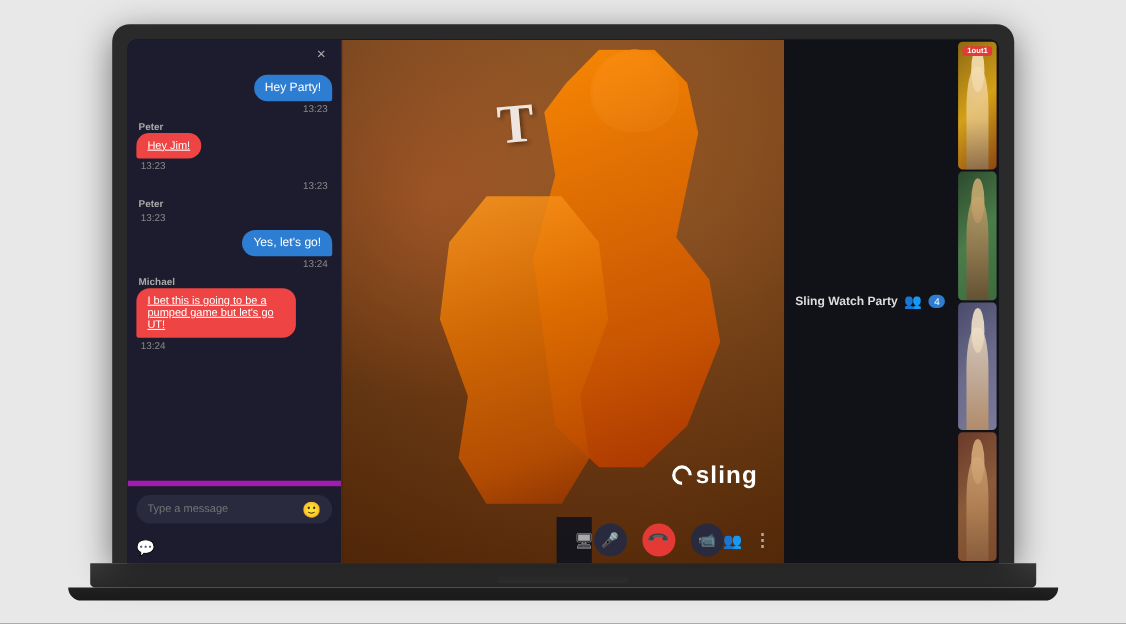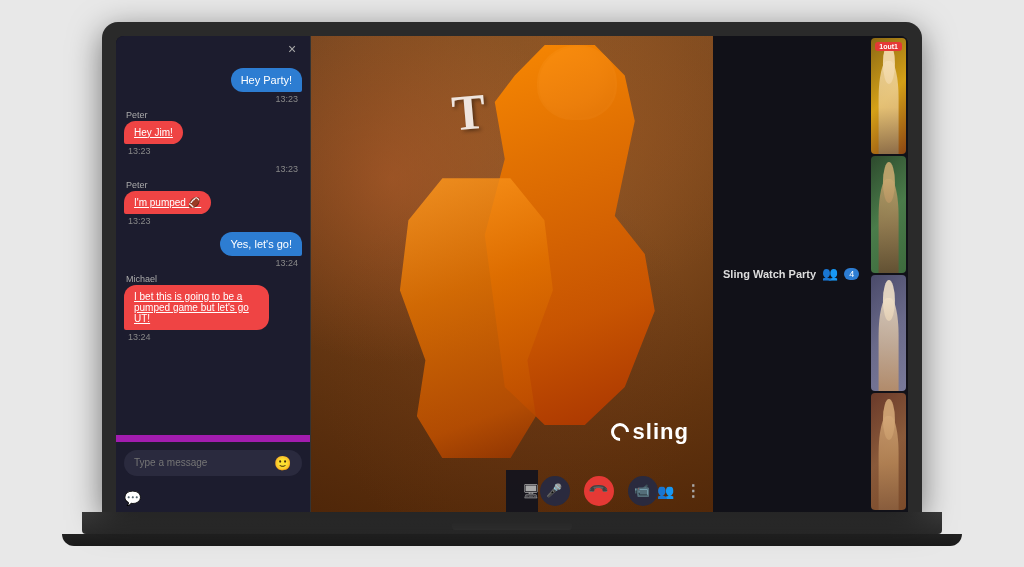--- a/index.html
+++ b/index.html
@@ -103,38 +103,39 @@
       text-align: left;
       margin-top: 2px;
       margin-left: 4px;
     }
 
     .msg-sender {
       font-size: 9px;
       color: #aaa;
       margin-bottom: 1px;
       margin-left: 2px;
+      font-weight: bold;
     }
 
     .msg-bubble-left {
       align-self: flex-start;
       background: #ef4444;
       color: #fff;
       border-radius: 12px 12px 12px 2px;
       padding: 6px 10px;
       max-width: 145px;
       font-size: 10px;
       text-decoration: underline;
     }
 
     .msg-group { display: flex; flex-direction: column; }
 
     .chat-input-area {
       padding: 8px;
-      border-top: 7px solid #a21caf;
+      border-top: 5px solid #a21caf;
     }
 
     .chat-input-row {
       background: #2a2a3e;
       border-radius: 20px;
       display: flex;
       align-items: center;
       padding: 5px 10px;
       gap: 6px;
     }
@@ -478,21 +479,20 @@
               <div class="msg-bubble-left">Hey Jim!</div>
               <div class="msg-time-left">13:23</div>
             </div>
 
             <div class="msg-group">
               <div class="msg-time">13:23</div>
             </div>
 
             <div class="msg-group">
               <div class="msg-sender">Peter</div>
-              <div class="msg-bubble-left">I'm pumped 🏈</div>
               <div class="msg-time-left">13:23</div>
             </div>
 
             <div class="msg-group">
               <div class="msg-bubble-right">Yes, let's go!</div>
               <div class="msg-time">13:24</div>
             </div>
 
             <div class="msg-group">
               <div class="msg-sender">Michael</div>

